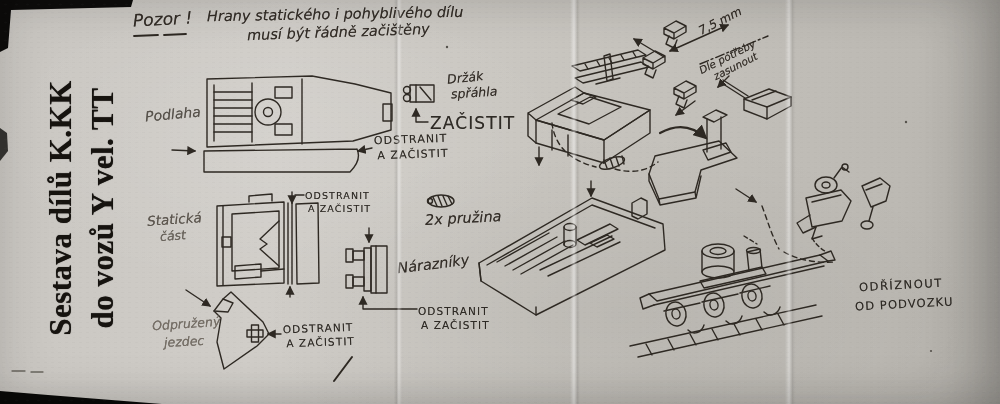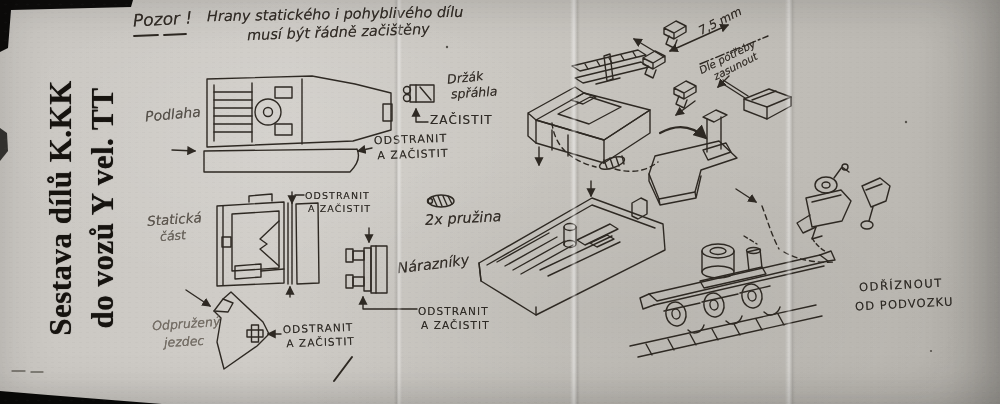--- a/index.html
+++ b/index.html
@@ -257,21 +257,21 @@
 
   <div class="label hw" style="left:147px;top:211px;font-size:13.5px;transform:rotate(-4deg);color:#5d574f;">Statická</div>
   <div class="label hw" style="left:160px;top:228px;font-size:12.5px;transform:rotate(-4deg);color:#6a645c;">část</div>
 
   <div class="label hw" style="left:152px;top:316px;font-size:12.5px;transform:rotate(-4deg);color:#766f66;">Odpružený</div>
   <div class="label hw" style="left:164px;top:334px;font-size:12.5px;transform:rotate(-3deg);color:#766f66;">jezdec</div>
 
   <div class="label hw" style="left:447px;top:70px;font-size:12.5px;transform:rotate(-6deg);">Držák</div>
   <div class="label hw" style="left:451px;top:85px;font-size:12.5px;transform:rotate(-4deg);">spřáhla</div>
 
-  <div class="label hc" style="left:430px;top:113px;font-size:12px;">ZAČISTIT</div>
+  <div class="label hc" style="left:430px;top:113px;font-size:17px;">ZAČISTIT</div>
 
   <div class="label rl" style="left:374px;top:132px;transform:rotate(-2deg);">
     <span>ODSTRANIT</span>
     <span class="l2">A ZAČISTIT</span>
   </div>
 
   <div class="label rl" style="left:305px;top:189px;font-size:9.5px;line-height:13px;">
     <span>ODSTRANIT</span>
     <span class="l2">A ZAČISTIT</span>
   </div>

